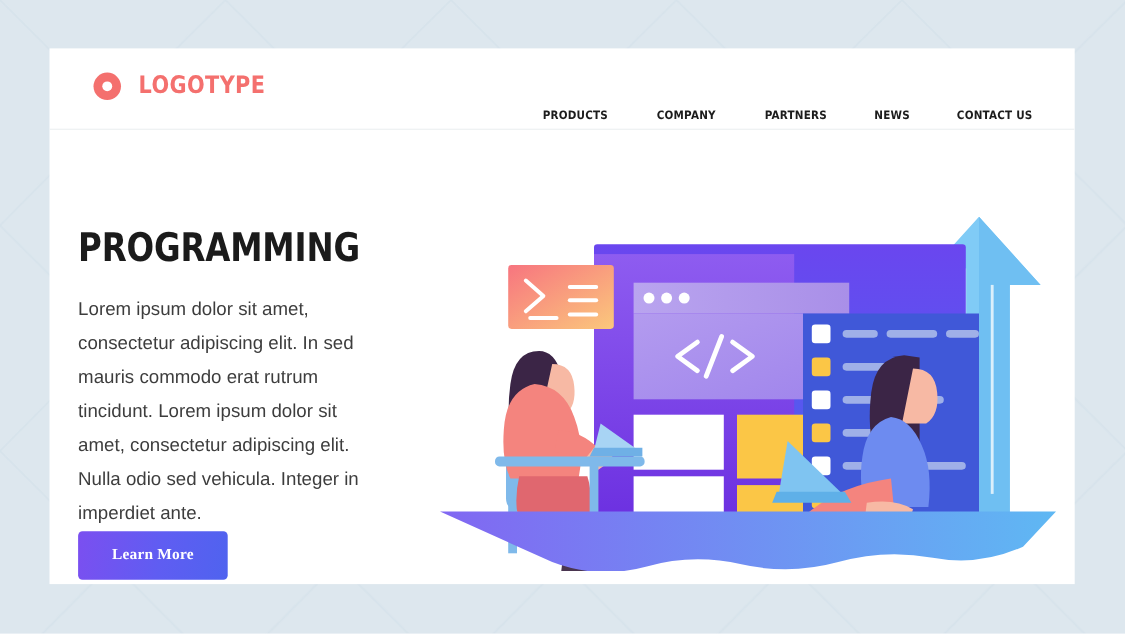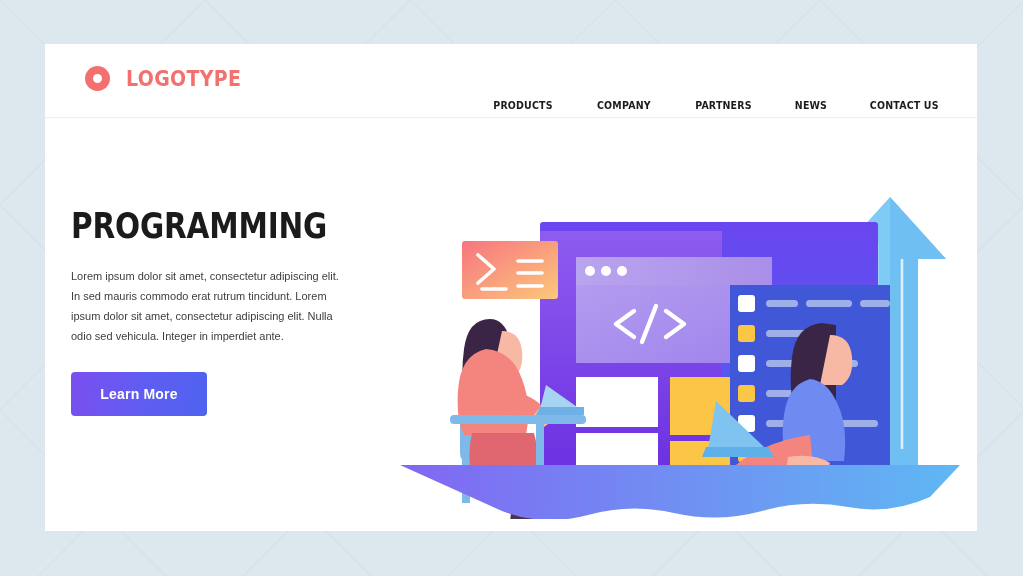--- a/index.html
+++ b/index.html
@@ -113,34 +113,33 @@
     font-weight: bold;
     letter-spacing: -.2px;
     color: #1b1b1b;
     transform: scaleX(.82);
     transform-origin: left center;
     line-height: 1;
   }
   .hero-body {
     margin: 22px 0 0 0;
     font-family: "Liberation Sans", sans-serif;
-    font-size: 11px;
+    font-size: 17px;
     line-height: 1.82;
     color: #3d3d3d;
     width: 268px;
   }
   .cta-button {
-    margin-top: 26px;
     width: 136px;
     height: 44px;
     border: none;
     border-radius: 4px;
     background: linear-gradient(100deg, #7b4ff0 0%, #5f5df2 55%, #4f63ef 100%);
     color: #ffffff;
-    font-family: Liberation Sans, sans-serif;
+    font-family: Liberation Serif, serif;
     font-size: 14px;
     font-weight: bold;
     letter-spacing: .2px;
     cursor: pointer;
     display: block;
   }
 
   
   .illustration {
     position: absolute;

